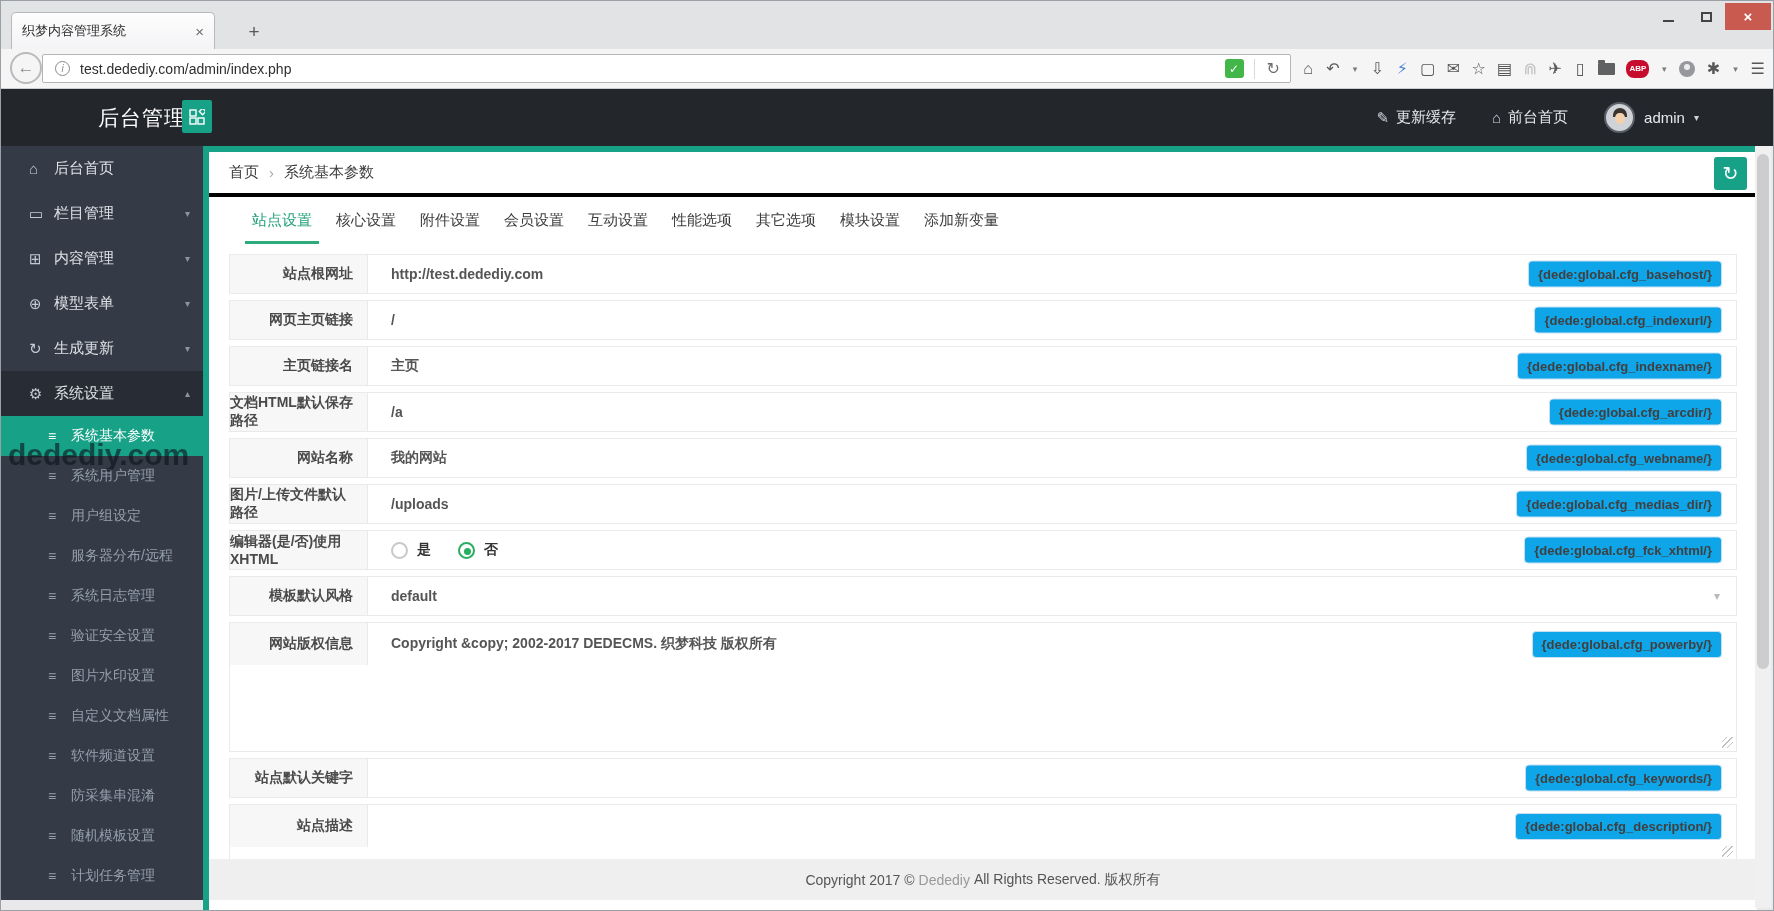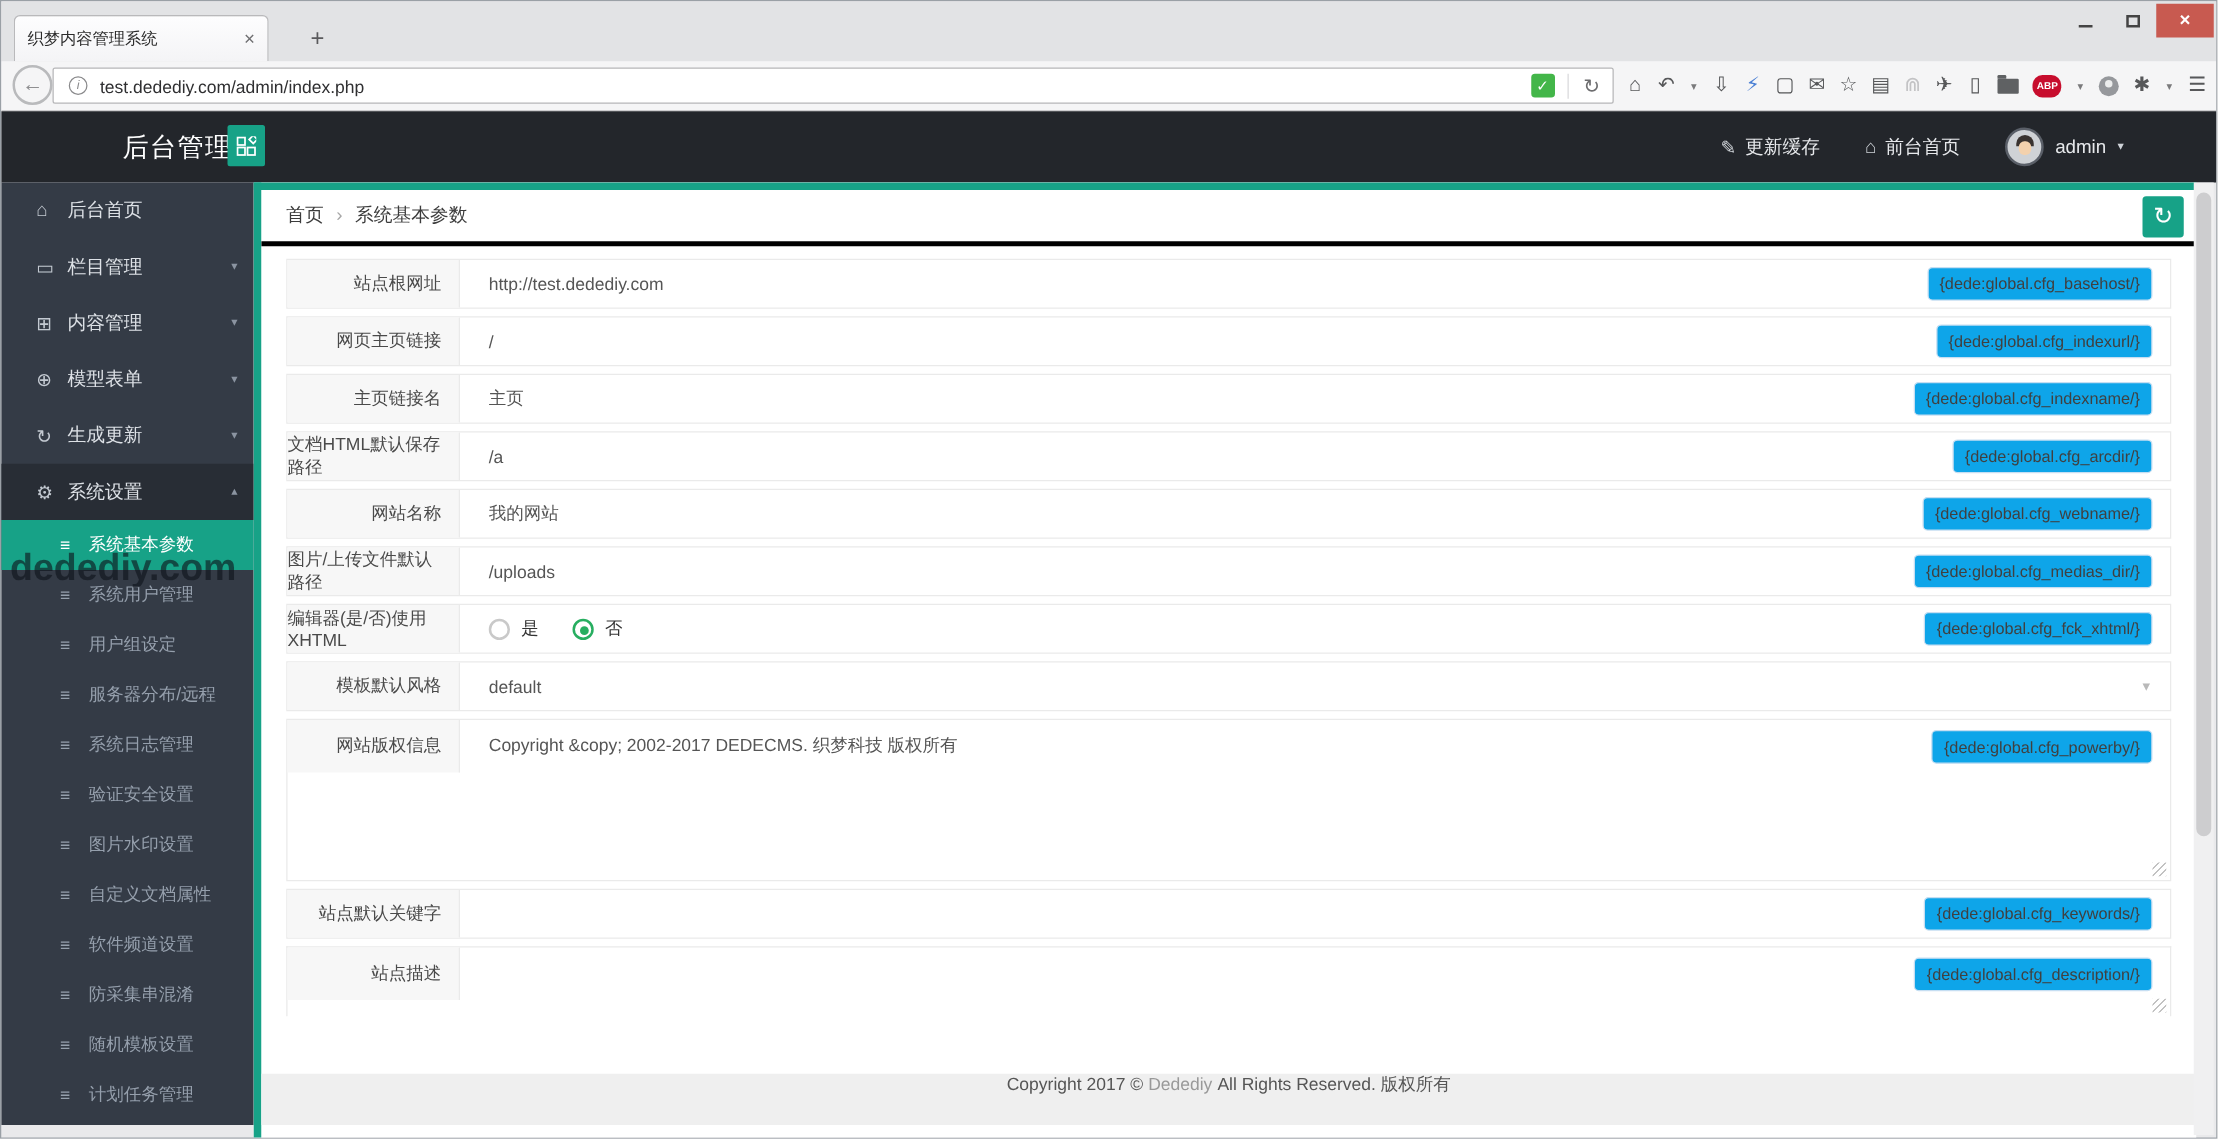--- a/index.html
+++ b/index.html
@@ -97,21 +97,21 @@
   .refresh-btn { position:absolute; right:10px; top:5px; width:33px; height:33px; background:#17a287;
                  border-radius:3px; color:#fff; display:flex; align-items:center; justify-content:center;
                  font-size:19px; }
   .tabs { height:47px; display:flex; align-items:stretch; padding-left:43px; gap:24px; }
   .tab-item { font-size:15px; color:#3c3c3c; display:flex; align-items:center; position:relative; }
   .tab-item.active { color:#22a17a; }
   .tab-item.active::after { content:""; position:absolute; left:-7px; right:-7px; bottom:0;
                             height:3px; background:#2cab7c; }
   .rows { padding:10px 20px 0 20px; }
   .frow { display:flex; border:1px solid #eaeaea; margin-bottom:6px; min-height:40px;
-          background:#fff; position:relative; }
+          background:#fff; position:relative;font-weight:bold; }
   .flabel { width:138px; background:#f7f7f7; border-right:1px solid #eaeaea; display:flex;
             align-items:center; justify-content:flex-end; padding-right:14px; font-size:14px;
             color:#4a4a4a; flex-shrink:0; }
   .fval { flex:1; display:flex; align-items:center; padding-left:23px; font-size:14px; color:#555; }
   .frow.tall .flabel { height:42px; align-self:flex-start; }
   .frow.tall .fval { align-items:flex-start; padding-top:12px; }
   .badge { position:absolute; right:14px; top:50%; transform:translateY(-50%); background:#0ea5e9;
            border:1px solid #c6def2; border-radius:4px; padding:5px 9px; font-size:13px; color:#404040;
            white-space:nowrap; }
   .frow.tall .badge { top:8px; transform:none; }
@@ -121,21 +121,21 @@
   .radio.sel { border-color:#27ae60; }
   .radio.sel::after { content:""; position:absolute; left:4px; top:4px; width:7px; height:7px;
                       border-radius:50%; background:#27ae60; }
   .radio-label { margin:0 27px 0 9px; color:#333; }
   .sel-caret { position:absolute; right:16px; top:50%; transform:translateY(-50%); color:#b9b9b9;
                font-size:12px; }
   .resize { position:absolute; right:3px; bottom:3px; width:11px; height:11px;
             background:repeating-linear-gradient(135deg,transparent 0 3px,#c2c2c2 3px 4px); }
   .frow.clipped { margin-bottom:0; border-bottom:none; }
   .footer { position:absolute; left:0; right:0; bottom:12px; height:41px; background:#efefef;
-            display:flex; justify-content:center; font-size:14px; color:#555; }
+            display:flex; align-items:center; justify-content:center; font-size:14px; color:#555; }
   .footer .brand { color:#999; margin:0 4px; }
 
   
   .vscroll { position:absolute; right:2px; top:145px; bottom:2px; width:16px; background:#f0f0f1; }
   .vthumb { position:absolute; left:2px; top:8px; width:12px; height:515px; background:#cdcdcf;
             border-radius:6px; }
 </style>
 </head>
 <body>
 
@@ -299,20 +299,31 @@
     <div class="watermark">dedediy.com</div>
   </div>
 
   <div class="main">
     <div class="crumb-bar">
       <span>首页</span>
       <span class="crumb-sep">›</span>
       <span>系统基本参数</span>
       <div class="refresh-btn">↻</div>
     </div>
+    <div class="tabs">
+      <div class="tab-item active">站点设置</div>
+        <div class="tab-item">核心设置</div>
+        <div class="tab-item">附件设置</div>
+        <div class="tab-item">会员设置</div>
+        <div class="tab-item">互动设置</div>
+        <div class="tab-item">性能选项</div>
+        <div class="tab-item">其它选项</div>
+        <div class="tab-item">模块设置</div>
+        <div class="tab-item">添加新变量</div>
+    </div>
     <div class="rows">
       <div class="frow">
           <div class="flabel">站点根网址</div>
           <div class="fval">
             <span class="val">http://test.dedediy.com</span>
 
             <span class="badge">{dede:global.cfg_basehost/}</span>
 
           </div>
         </div>

